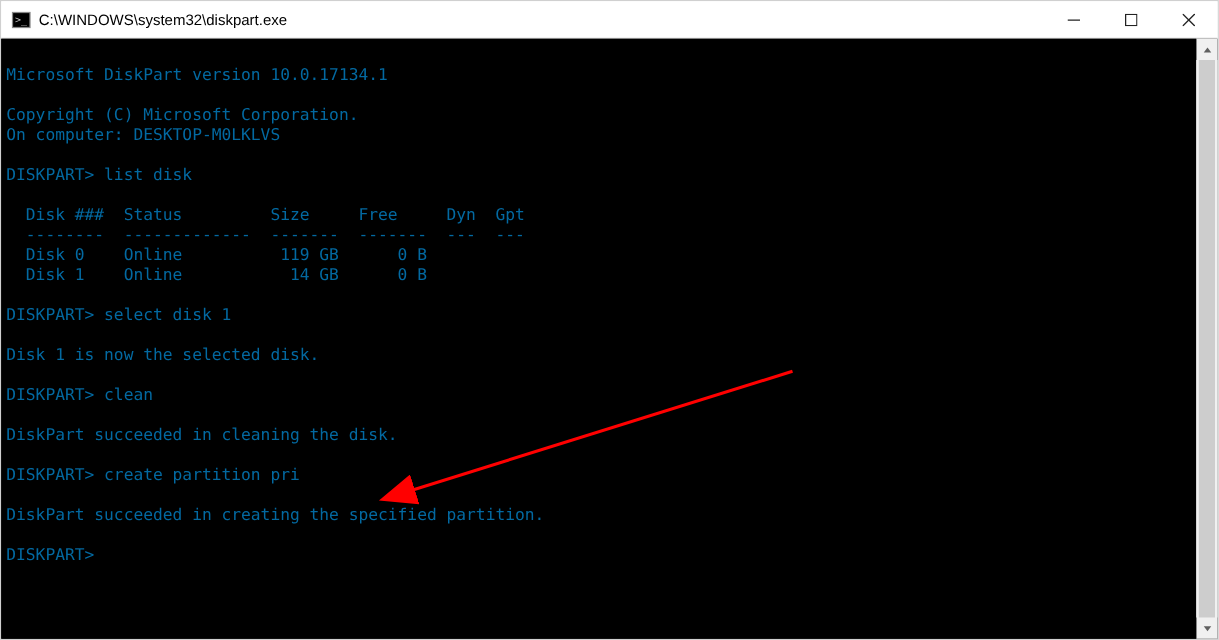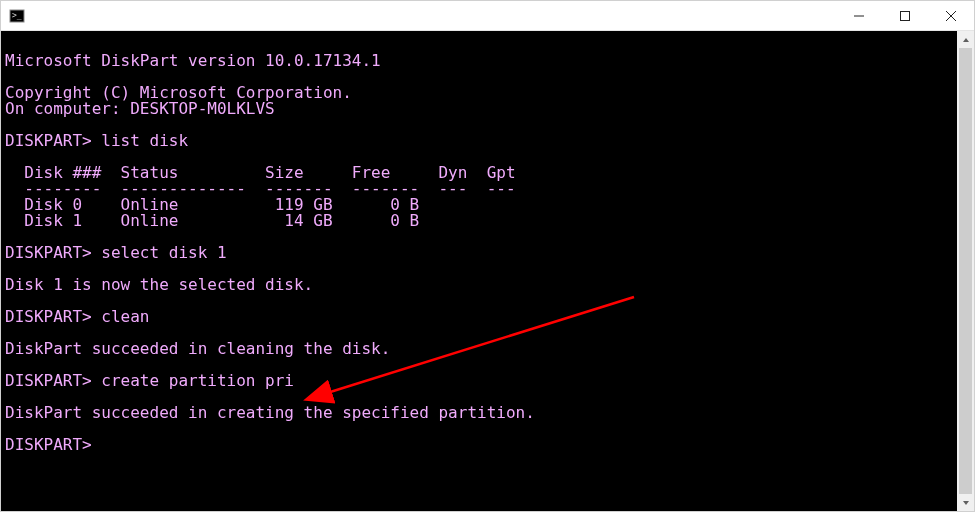--- a/index.html
+++ b/index.html
@@ -56,23 +56,23 @@
 
 .terminal-wrap {
   flex: 1;
   display: flex;
   background: #000;
   position: relative;
 }
 .terminal {
   flex: 1;
   background: #000;
-  color: #f0abfc;
+  color: #0369a1;
   font-family: Consolas, "Lucida Console", monospace;
-  font-size: 16px;
+  font-size: 13px;
   line-height: 16px;
   padding: 6px 4px;
   white-space: pre;
   overflow: hidden;
   position: relative;
 }
 .scrollbar {
   width: 17px;
   background: #f0f0f0;
   display: flex;
@@ -110,20 +110,21 @@
 
 <div class="window">
 
   <div class="titlebar">
     <span class="titlebar-icon">
       <svg width="16" height="16" viewBox="0 0 16 16">
         <rect x="1" y="2" width="14" height="12" fill="#000" stroke="#888" stroke-width="1"></rect>
         <text x="3" y="10" font-size="8" fill="#ccc" font-family="monospace">&gt;_</text>
       </svg>
     </span>
+    <span class="titlebar-title">C:\WINDOWS\system32\diskpart.exe</span>
     <span class="titlebar-spacer"></span>
     <div class="win-controls">
       <div class="win-btn">
         <svg width="10" height="10" viewBox="0 0 10 10">
             <line x1="0" y1="5" x2="10" y2="5" stroke="#222" stroke-width="1"></line>
           </svg>
       </div>
       <div class="win-btn">
         <svg width="10" height="10" viewBox="0 0 10 10">
             <rect x="0.5" y="0.5" width="9" height="9" fill="none" stroke="#222" stroke-width="1"></rect>

